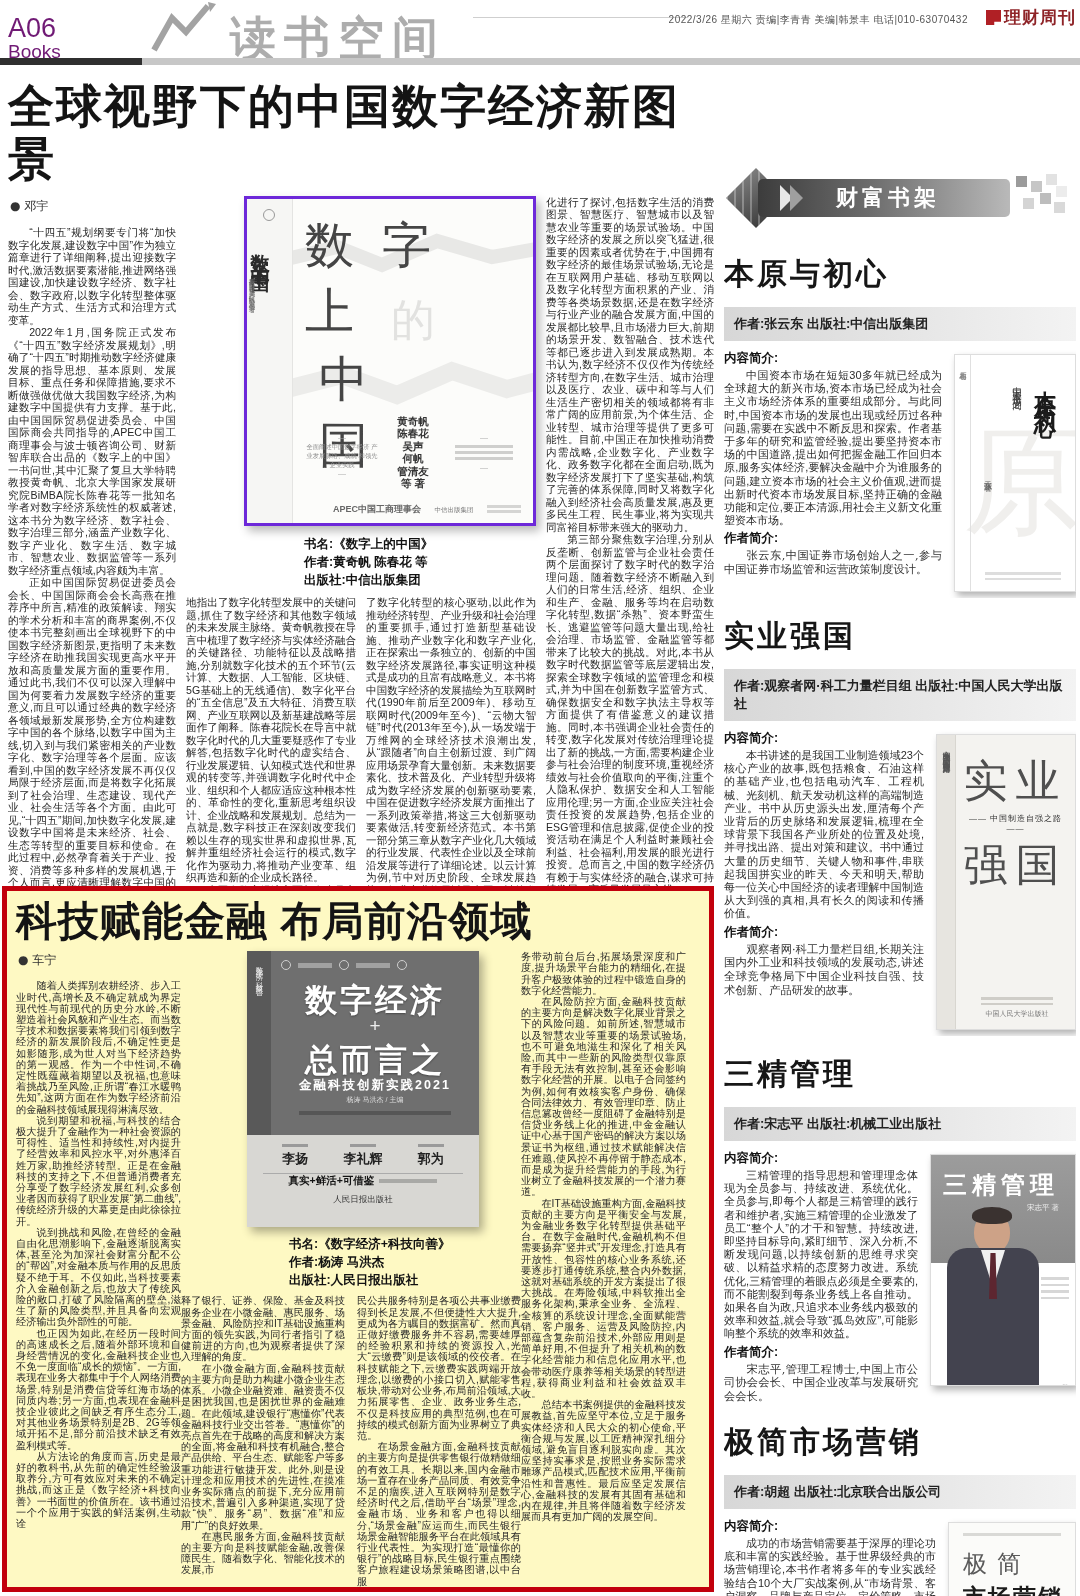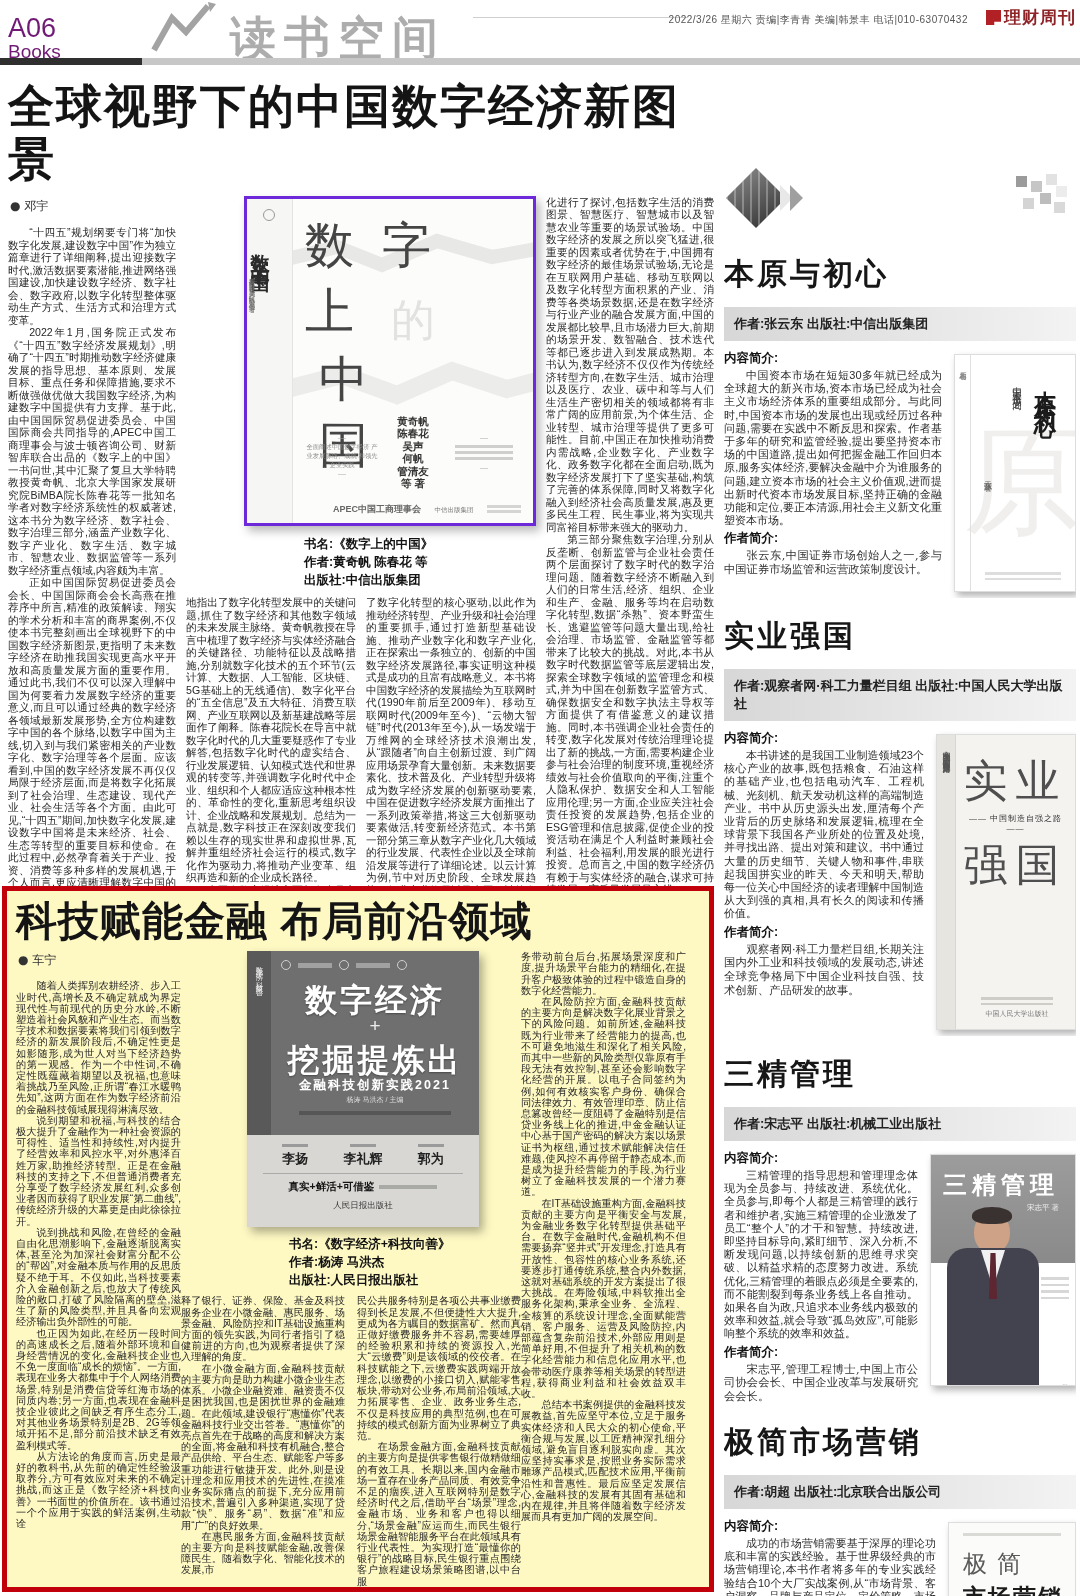--- a/index.html
+++ b/index.html
@@ -93,21 +93,21 @@
   .b2-plus { position:absolute; left:24px; right:0; top:64px; text-align:center; color:#eee; font-size:19px; }
   .b2-sub { position:absolute; left:24px; right:0; top:126px; text-align:center; color:#fff;
     font-size:12.5px; letter-spacing:2px; font-weight:600; }
   .b2-eds { position:absolute; left:24px; right:0; top:144px; text-align:center; color:#ddd; font-size:7px; }
   .b2-line { position:absolute; left:52px; right:28px; top:160px; height:4px; background:rgba(0,0,0,.22); }
   .b2-band { position:absolute; left:0; right:0; bottom:0; height:92px; background:#d8d7d3; color:#222; }
   .b2-recs { display:flex; justify-content:space-evenly; padding-top:9px; }
   .b2-rec { text-align:center; font-size:13px; font-weight:700; }
   .b2-rec .bar { width:26px; height:2.5px; background:#9a9a9a; margin:0 auto 3px; }
   .b2-rule { border-top:1px solid #ababab; margin:5px 16px 0; }
-  .b2-slogan { text-align:center; font-size:10.5px; font-weight:800; margin-top:6px; color:#141414; }
+  .b2-slogan { text-align:center; font-size:10.5px; font-weight:800; color:#141414; }
   .b2-slogan .sbar { display:inline-block; width:58px; height:4px; background:#a9a9a6; margin-left:5px; vertical-align:middle; }
   .b2-pub { text-align:center; font-size:8.5px; margin-top:6px; color:#333;
     font-family:"DejaVu Serif","Liberation Serif",serif; }
 
   
   .shelf { position:absolute; left:724px; top:166px; width:352px; height:1430px; overflow:hidden; }
   .badge { position:relative; height:64px; margin-bottom:22px; }
   .badge-diamond { position:absolute; left:2px; top:2px; width:60px; height:60px;
     background:
       repeating-linear-gradient(90deg, rgba(255,255,255,.28) 0 2px, rgba(255,255,255,0) 2px 8px),
@@ -320,21 +320,21 @@
               <span class="lbar"></span>
               <span class="dot"></span>
               <span class="lbar"></span>
               <span class="dot"></span>
             </div>
             <div class="b2-spine">
               <div class="b2-spine-title">数字经济+科技向善</div>
             </div>
             <div class="b2-t t1">数字经济</div>
             <div class="b2-plus">+</div>
-            <div class="b2-t t2">挖掘提炼出</div>
+            <div class="b2-t t2">总而言之</div>
             <div class="b2-sub">金融科技创新实践2021</div>
             <div class="b2-eds">杨涛 马洪杰 / 主编</div>
             <div class="b2-line"></div>
             <div class="b2-band">
               <div class="b2-recs">
                 <div class="b2-rec"><div class="bar"></div><span>李扬</span></div>
                 <div class="b2-rec"><div class="bar"></div><span>李礼辉</span></div>
                 <div class="b2-rec"><div class="bar"></div><span>郭为</span></div>
               </div>
               <div class="b2-rule"></div>
@@ -355,30 +355,31 @@
               <p class="para">在惠民服务方面,金融科技贡献的主要方向是科技赋能金融,改善保障民生。随着数字化、智能化技术的发展,市</p>
             </div>
           <div class="col">
               <p class="para cont">民公共服务特别是各项公共事业缴费得到长足发展,不但便捷性大大提升,更成为各方瞩目的数据富矿。然而真正做好缴费服务并不容易,需要雄厚的经验积累和持续的资源投入,光大“云缴费”则是该领域的佼佼者。在科技赋能之下,云缴费实践两端开放理念,以缴费的小接口切入,赋能零售板块,带动对公业务,布局前沿领域,大力拓展零售、企业、政务业务生态,不仅是科技应用的典型范例,也在可持续的模式创新方面为业界树立了典范。</p>
               <p class="para">在场景金融方面,金融科技贡献的主要方向是提供零售银行做精做细的有效工具。长期以来,国内金融市场一直存在业务产品同质、有效竞争不足的痼疾,进入互联网特别是数字经济时代之后,借助平台“场景”理念,金融市场、业务和客户也得以细分,“场景金融”应运而生,而民生银行场景金融智能服务平台在此领域具有行业代表性。为实现打造“最懂你的银行”的战略目标,民生银行重点围绕客户旅程建设场景策略图谱,以中台服</p>
             </div>
         </div>
       </div>
       <div class="col bodytext2">
           <p class="para cont">务带动前台后台,拓展场景深度和广度,提升场景平台能力的精细化,在提升客户极致体验的过程中锻造自身的数字化经营能力。</p>
-          <p class="para">在风险防控方面,金融科技贡献的主要方向是解决数字化展业背景之下的风险问题。如前所述,金融科技既为行业带来了经营能力的提高,也不可避免地滋生和深化了相关风险,而其中一些新的风险类型仅靠原有手段无法有效控制,甚至还会影响数字化经营的开展。以电子合同签约为例,如何有效核实客户身份、确保合同法律效力、有效管理印章、防止信息篡改曾经一度阻碍了金融特别是信贷业务线上化的推进,中金金融认证中心基于国产密码的解决方案以场景证书为枢纽,通过技术赋能解决信任难题,使风控不再停留于静态成本,而是成为提升经营能力的手段,为行业树立了金融科技发展的一个潜力赛道。</p>
+          <p class="para">在风险防控方面,金融科技贡献的主要方向是解决数字化展业背景之下的风险问题。如前所述,智慧城市以及智慧农业等重要的场景试验场,也不可避免地滋生和深化了相关风险,而其中一些新的风险类型仅靠原有手段无法有效控制,甚至还会影响数字化经营的开展。以电子合同签约为例,如何有效核实客户身份、确保合同法律效力、有效管理印章、防止信息篡改曾经一度阻碍了金融特别是信贷业务线上化的推进,中金金融认证中心基于国产密码的解决方案以场景证书为枢纽,通过技术赋能解决信任难题,使风控不再停留于静态成本,而是成为提升经营能力的手段,为行业树立了金融科技发展的一个潜力赛道。</p>
           <p class="para">在IT基础设施重构方面,金融科技贡献的主要方向是平衡安全与发展,为金融业务数字化转型提供基础平台。在数字金融时代,金融机构不但需要扬弃“竖井式”开发理念,打造具有开放性、包容性的核心业务系统,还要逐步打通传统系统,整合内外数据,这就对基础系统的开发方案提出了很大挑战。在寿险领域,中科软推出全服务化架构,秉承全业务、全流程、全核算的系统设计理念,全面赋能营销、客户服务、运营及风险防控,内部蕴含复杂前沿技术,外部应用则是简单好用,不但提升了相关机构的数字化经营能力和信息化应用水平,也会带动医疗康养等相关场景的转型进程,获得商业利益和社会效益双丰收。</p>
           <p class="para">总结本书案例提供的金融科技发展教益,首先应坚守本位,立足于服务实体经济和人民大众的初心使命,平衡合规与发展,以工匠精神深扎细分领域,避免盲目逐利脱实向虚。其次应坚持实事求是,按照业务实际需求雕琢产品模式,匹配技术应用,平衡前沿性和普惠性。最后应坚定发展信心,金融科技的发展有其固有基础和内在规律,并且将伴随着数字经济发展而具有更加广阔的发展空间。</p>
         </div>
     </div>
   </section>
 
   <aside class="shelf">
     <div class="badge">
       <div class="badge-diamond"></div>
+      <div class="badge-bar">财富书架</div>
       <div class="chev c1"></div>
       <div class="chev c2"></div>
       <div class="pixels"></div>
     </div>
 
     <div class="sec">
       <div class="sec-title">本原与初心</div>
       <div class="author-bar">作者:张云东   出版社:中信出版集团</div>
       <div class="cover cov1">
         <div class="glyph">原</div>

